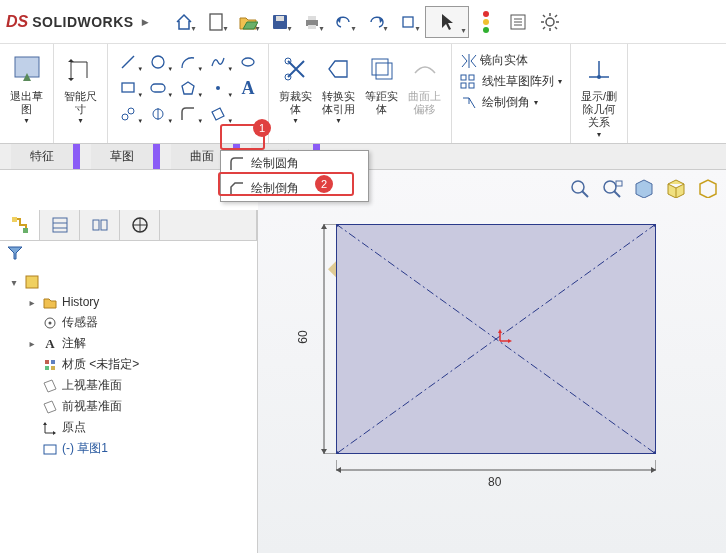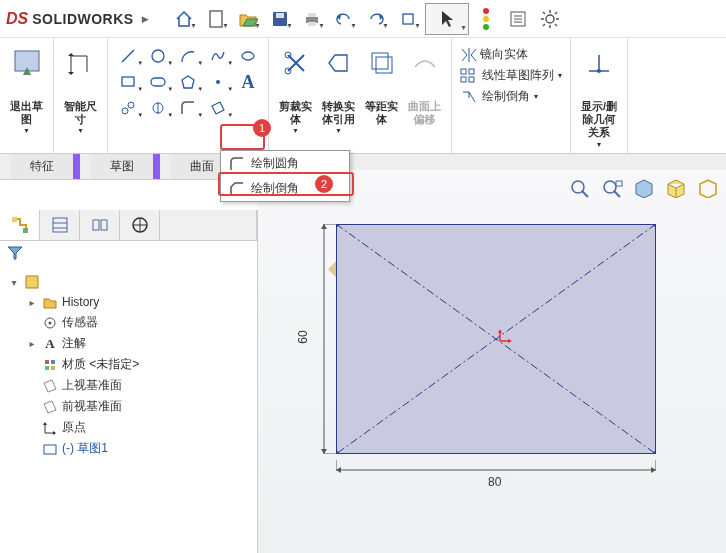--- a/index.html
+++ b/index.html
@@ -1,48 +1,48 @@
 <!DOCTYPE html>
 <html><head>
 <meta charset="utf-8">
 <style>
 * { margin:0; padding:0; box-sizing:border-box; font-family:"Microsoft YaHei",Arial,sans-serif; }
 body { width:726px; height:553px; background:#fff; position:relative; font-size:12px; color:#333; overflow:hidden; }
 
 
-.topbar { height:38px; background:#fff; display:flex; align-items:center; padding:4px 6px; border-bottom:1px solid #e0e0e0; }
+.topbar { height:44px; background:#fff; display:flex; align-items:center; padding:4px 6px; border-bottom:1px solid #e0e0e0; }
 .logo { display:flex; align-items:center; gap:4px; }
 .logo-ds { color:#b82f2f; font-weight:bold; font-style:italic; font-size:16px; }
 .logo-txt { font-weight:bold; font-size:14px; letter-spacing:0.5px; }
 .top-drop { font-size:9px; color:#666; margin-left:4px; }
 .top-icons { display:flex; gap:2px; margin-left:20px; align-items:center; }
 .ticon { width:30px; height:28px; display:flex; align-items:center; justify-content:center; border:1px solid transparent; cursor:pointer; position:relative; }
 .ticon.dd::after { content:"▾"; font-size:8px; color:#555; position:absolute; right:2px; bottom:2px; }
 .cursor-sel { width:44px; height:32px; border:1px solid #999; background:#f5f5f5; }
 .traffic { display:flex; gap:1px; }
 .traffic span { width:6px; height:6px; border-radius:50%; display:block; }
 
 
 .ribbon { display:flex; background:#fff; border-bottom:1px solid #ccc; }
 .rgroup { border-right:1px solid #ddd; padding:4px 6px 2px; display:flex; flex-direction:column; align-items:center; position:relative; }
 .rg-large { display:flex; gap:2px; }
 .lgbtn { display:flex; flex-direction:column; align-items:center; padding:2px 4px; cursor:pointer; position:relative; }
 .lgbtn .ic { width:32px; height:38px; display:flex; align-items:center; justify-content:center; }
-.lgbtn .lb { font-size:11px; text-align:center; line-height:1.2; margin-top:18px;font-weight:bold; }
+.lgbtn .lb { font-size:11px; text-align:center; line-height:1.2; margin-top:2px; }
 .lgbtn.dd::after { content:"▾"; font-size:8px; }
 
 .sketch-grid { display:grid; grid-template-columns:repeat(5,28px); grid-auto-rows:24px; gap:2px; padding:2px; }
 .sgc { display:flex; align-items:center; justify-content:center; cursor:pointer; position:relative; font-size:9px; }
 .sgc.dd::after { content:"▾"; font-size:7px; position:absolute; right:0; bottom:1px; }
 
 .tabbar { display:flex; background:#eee; border-bottom:1px solid #ccc; position:relative; }
 .tab { padding:4px 19px; font-size:12px; border-right:7px solid #8b5cf6; cursor:pointer; background:#e8e8e8;margin-left:11px; }
 
 
-.fillet-dd { position:absolute; left:220px; top:150px; background:#fff; border:1px solid #999; box-shadow:2px 2px 4px rgba(0,0,0,.2); z-index:20; width:130px; }
+.fillet-dd { position:absolute; left:220px; top:150px; background:#fff; border:1px solid #999; box-shadow:2px 2px 4px rgba(0,0,0,.2); z-index:20; width:149px; }
 .fillet-dd .item { display:flex; align-items:center; gap:6px; padding:4px 8px; cursor:pointer; }
 .fillet-dd .item img,.fillet-dd .item .ic { width:16px; height:16px; }
 .highlight-box { position:absolute; border:2px solid #e04040; border-radius:3px; z-index:21; pointer-events:none; }
 .badge { position:absolute; width:18px; height:18px; background:#e04040; border-radius:50%; color:#fff; font-size:11px; display:flex; align-items:center; justify-content:center; z-index:25; }
 
 
 .leftpanel { position:absolute; left:0; top:210px; width:258px; height:343px; background:#fff; border-right:1px solid #ccc; }
 .lp-tabs { display:flex; background:#f0f0f0; border-bottom:1px solid #ccc; }
 .lp-tab { width:40px; height:30px; display:flex; align-items:center; justify-content:center; border-right:1px solid #ccc; cursor:pointer; }
 .lp-tab.act { background:#fff; }

